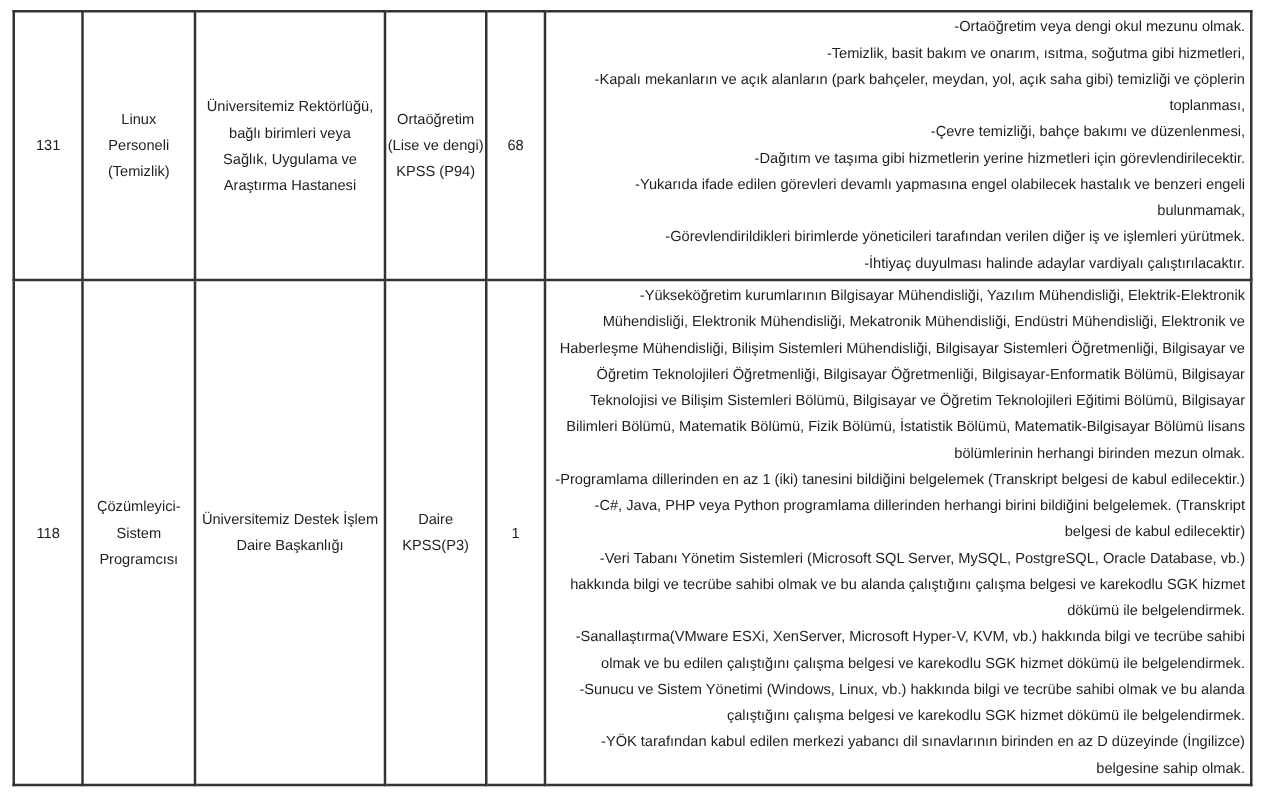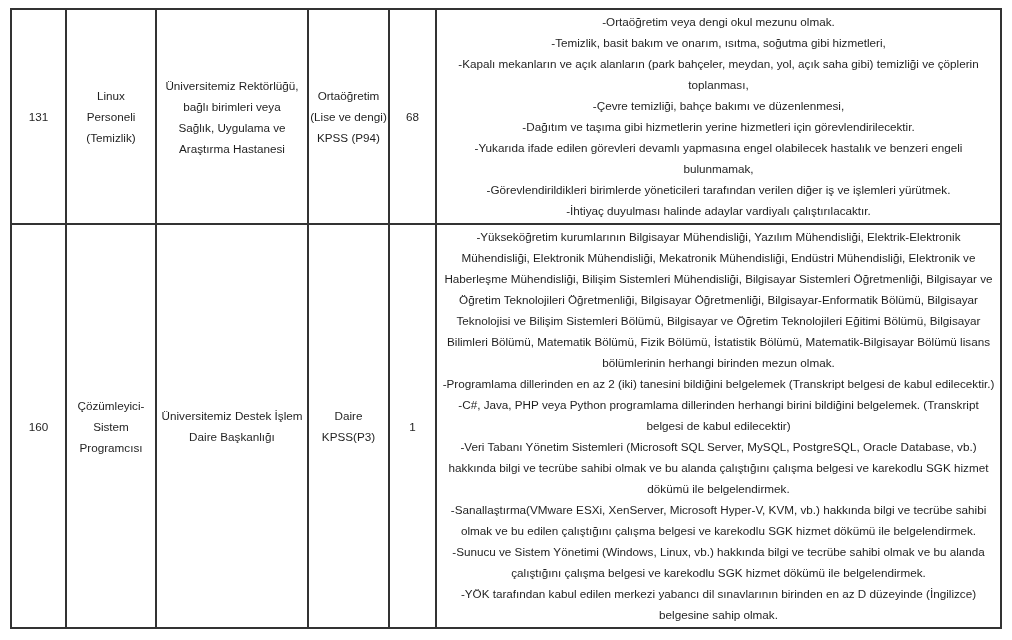--- a/index.html
+++ b/index.html
@@ -25,21 +25,21 @@
     overflow: visible;
   }
   td.c-mid {
     text-align: center;
     white-space: pre-line;
     line-height: 21px;
     padding: 0;
   }
   td.c-req {
     vertical-align: top;
-    text-align: center;
+    text-align: right;
     padding: 1px 4px 2px 4px;
     line-height: 21px;
   }
   .req { line-height: 21px; }
   tr.row-1 { height: 192px; }
   tr.row-2 { height: 400px; }
 </style>
 </head>
 <body>
 
@@ -72,32 +72,32 @@
           <div class="req">-Temizlik, basit bakım ve onarım, ısıtma, soğutma gibi hizmetleri,</div>
           <div class="req">-Kapalı mekanların ve açık alanların (park bahçeler, meydan, yol, açık saha gibi) temizliği ve çöplerin toplanması,</div>
           <div class="req">-Çevre temizliği, bahçe bakımı ve düzenlenmesi,</div>
           <div class="req">-Dağıtım ve taşıma gibi hizmetlerin yerine hizmetleri için görevlendirilecektir.</div>
           <div class="req">-Yukarıda ifade edilen görevleri devamlı yapmasına engel olabilecek hastalık ve benzeri engeli bulunmamak,</div>
           <div class="req">-Görevlendirildikleri birimlerde yöneticileri tarafından verilen diğer iş ve işlemleri yürütmek.</div>
           <div class="req">-İhtiyaç duyulması halinde adaylar vardiyalı çalıştırılacaktır.</div>
         </td>
       </tr>
       <tr class="row-2">
-        <td class="c-mid">160</td>
+        <td class="c-mid">118</td>
         <td class="c-mid">Çözümleyici-
 Sistem
 Programcısı</td>
         <td class="c-mid">Üniversitemiz Destek İşlem
 Daire Başkanlığı</td>
         <td class="c-mid">Daire
 KPSS(P3)</td>
         <td class="c-mid">1</td>
         <td class="c-req">
           <div class="req">-Yükseköğretim kurumlarının Bilgisayar Mühendisliği, Yazılım Mühendisliği, Elektrik-Elektronik Mühendisliği, Elektronik Mühendisliği, Mekatronik Mühendisliği, Endüstri Mühendisliği, Elektronik ve Haberleşme Mühendisliği, Bilişim Sistemleri Mühendisliği, Bilgisayar Sistemleri Öğretmenliği, Bilgisayar ve Öğretim Teknolojileri Öğretmenliği, Bilgisayar Öğretmenliği, Bilgisayar-Enformatik Bölümü, Bilgisayar Teknolojisi ve Bilişim Sistemleri Bölümü, Bilgisayar ve Öğretim Teknolojileri Eğitimi Bölümü, Bilgisayar Bilimleri Bölümü, Matematik Bölümü, Fizik Bölümü, İstatistik Bölümü, Matematik-Bilgisayar Bölümü lisans bölümlerinin herhangi birinden mezun olmak.</div>
-          <div class="req">-Programlama dillerinden en az 2 (iki) tanesini bildiğini belgelemek (Transkript belgesi de kabul edilecektir.)</div>
+          <div class="req">-Programlama dillerinden en az 1 (iki) tanesini bildiğini belgelemek (Transkript belgesi de kabul edilecektir.)</div>
           <div class="req">-C#, Java, PHP veya Python programlama dillerinden herhangi birini bildiğini belgelemek. (Transkript belgesi de kabul edilecektir)</div>
           <div class="req">-Veri Tabanı Yönetim Sistemleri (Microsoft SQL Server, MySQL, PostgreSQL, Oracle Database, vb.) hakkında bilgi ve tecrübe sahibi olmak ve bu alanda çalıştığını çalışma belgesi ve karekodlu SGK hizmet dökümü ile belgelendirmek.</div>
           <div class="req">-Sanallaştırma(VMware ESXi, XenServer, Microsoft Hyper-V, KVM, vb.) hakkında bilgi ve tecrübe sahibi olmak ve bu edilen çalıştığını çalışma belgesi ve karekodlu SGK hizmet dökümü ile belgelendirmek.</div>
           <div class="req">-Sunucu ve Sistem Yönetimi (Windows, Linux, vb.) hakkında bilgi ve tecrübe sahibi olmak ve bu alanda çalıştığını çalışma belgesi ve karekodlu SGK hizmet dökümü ile belgelendirmek.</div>
           <div class="req">-YÖK tarafından kabul edilen merkezi yabancı dil sınavlarının birinden en az D düzeyinde (İngilizce) belgesine sahip olmak.</div>
         </td>
       </tr>
     </tbody>
   </table>
 </div>

